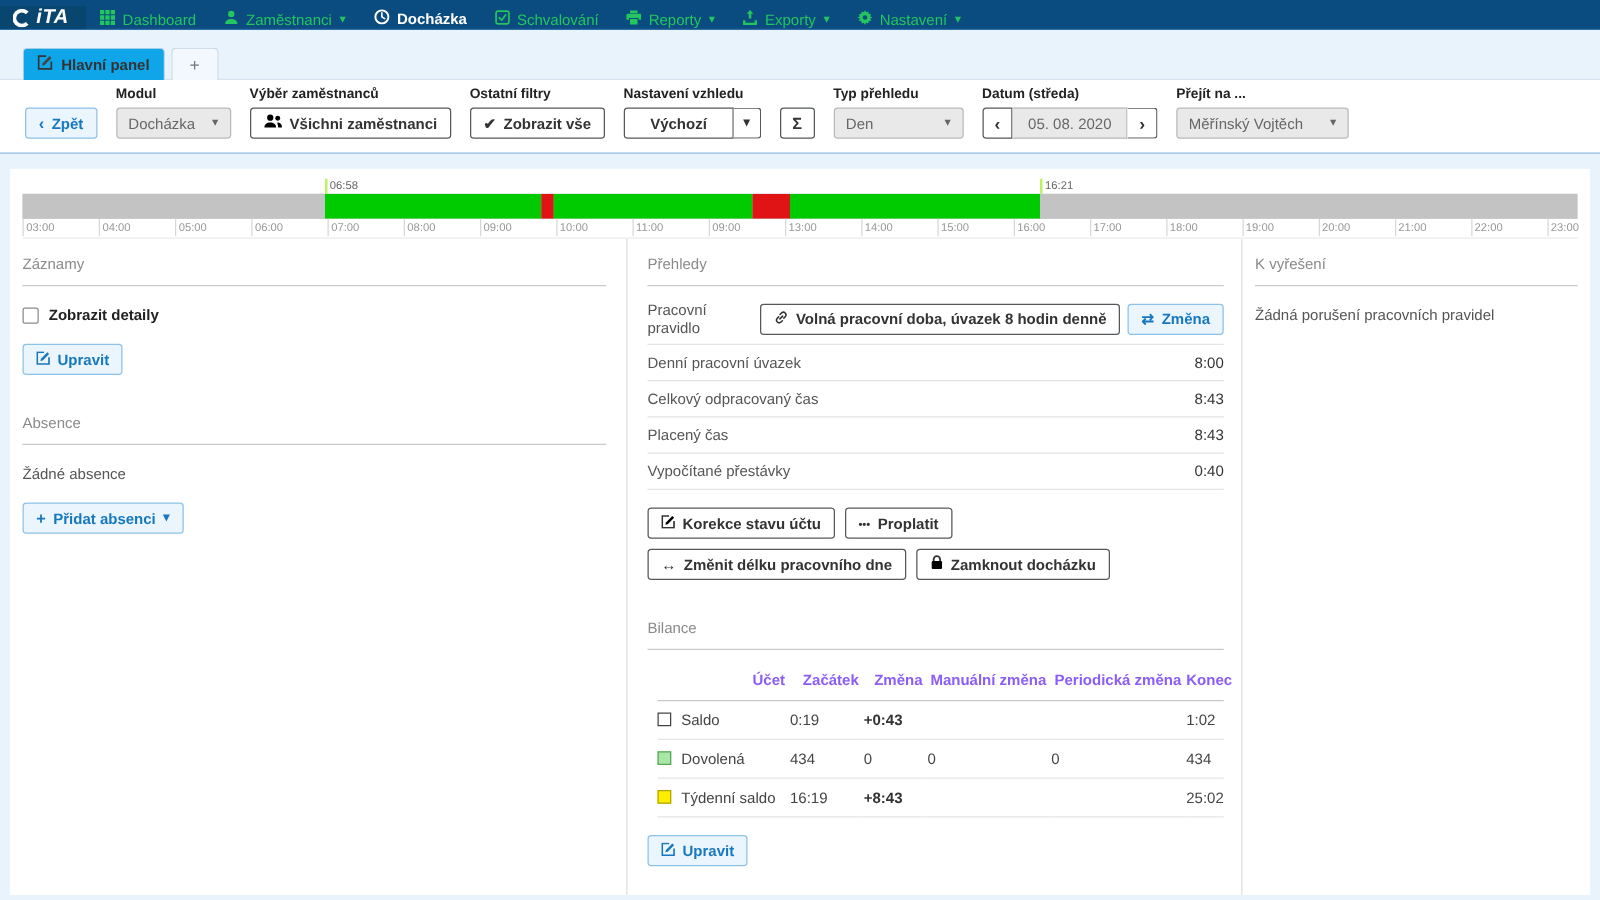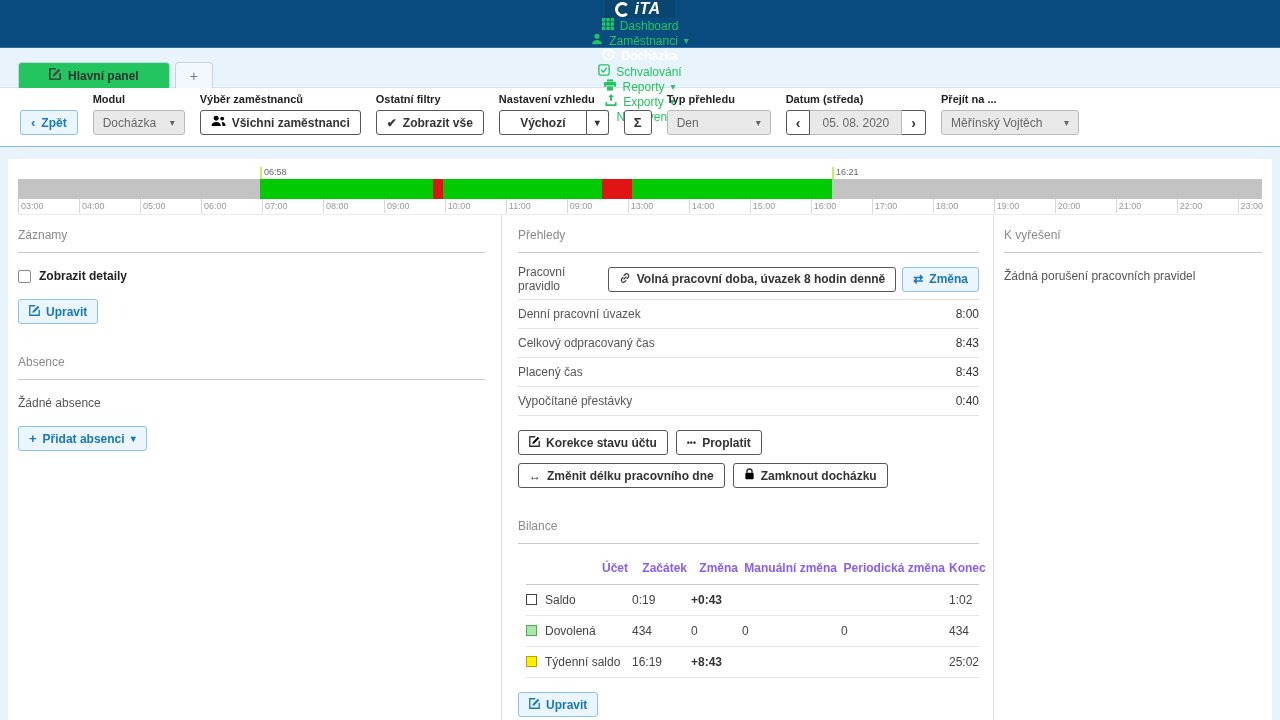--- a/index.html
+++ b/index.html
@@ -1,30 +1,30 @@
 <!DOCTYPE html>
 <html><head>
 <meta charset="utf-8">
 <style>
   * { box-sizing: border-box; margin: 0; padding: 0; }
   html,body { width:1280px; height:720px; overflow:hidden; }
   body { font-family:"Liberation Sans", sans-serif; background:#e9f3fc; font-size:12px; color:#333; }
 
   
-  .navbar { height:48px; background:#0a4c7f; display:flex; align-items:center; border-bottom:1px solid #2e6da4;flex-direction:column; }
+  .navbar { height:24px; background:#0a4c7f; display:flex; align-items:flex-end; border-bottom:1px solid #2e6da4; }
   .brand { display:flex; align-items:center; gap:4px; padding:0 14px 0 10px; background:#09466f; color:#fff; font-weight:bold; font-style:italic; font-size:16px; letter-spacing:0.5px; cursor:pointer; }
   .brand .logo-ring { width:15px; height:15px; border:3px solid #fff; border-radius:50%; border-right-color:transparent; display:inline-block; }
   .nav-item { display:flex; align-items:center; gap:6px; padding:0 11px; color:#22c55e; cursor:pointer; }
   .nav-item.active { color:#fff; font-weight:bold; }
   .nav-item svg { fill:currentColor; }
   .caret { font-size:10px; line-height:1; }
 
   
   .tabstrip { background:#e9f3fc; padding:14px 0 0 18px; display:flex; border-bottom:1px solid #d6e4ef; height:40px; }
-  .tab { display:flex; align-items:center; gap:7px; padding:5px 30px; border:1px solid #c3d4e2; border-bottom:none; border-radius:4px 4px 0 0; background:#22c55e; font-weight:bold; color:#333; margin-bottom:-1px; cursor:pointer; }
+  .tab { display:flex; align-items:center; gap:7px; padding:5px 11px; border:1px solid #c3d4e2; border-bottom:none; border-radius:4px 4px 0 0; background:#0ea5e9; font-weight:bold; color:#333; margin-bottom:-1px; cursor:pointer; }
   .tab svg { fill:#444; }
   .tab-add { margin-left:5px; padding:5px 14px; font-weight:normal; color:#777; background:#f2f8fd; font-size:14px; }
 
   
   .filter-panel { background:#fff; padding:8px 18px 11px 20px; display:flex; align-items:flex-end; gap:15px; border-bottom:1px solid #8ab9e0; height:59px; }
   .fgroup { display:flex; flex-direction:column; }
   .flabel { font-size:11px; font-weight:bold; color:#222; margin-bottom:5px; white-space:nowrap; }
   .btn { display:inline-flex; align-items:center; justify-content:center; gap:6px; font-size:12px; font-weight:bold; padding:4px 10px; border-radius:3px; cursor:pointer; white-space:nowrap; height:25px; }
   .btn-blue { background:#eaf5fe; border:1px solid #8cc1e8; color:#1878bd; }
   .btn-dark { background:#fff; border:1px solid #54585b; color:#333; }

